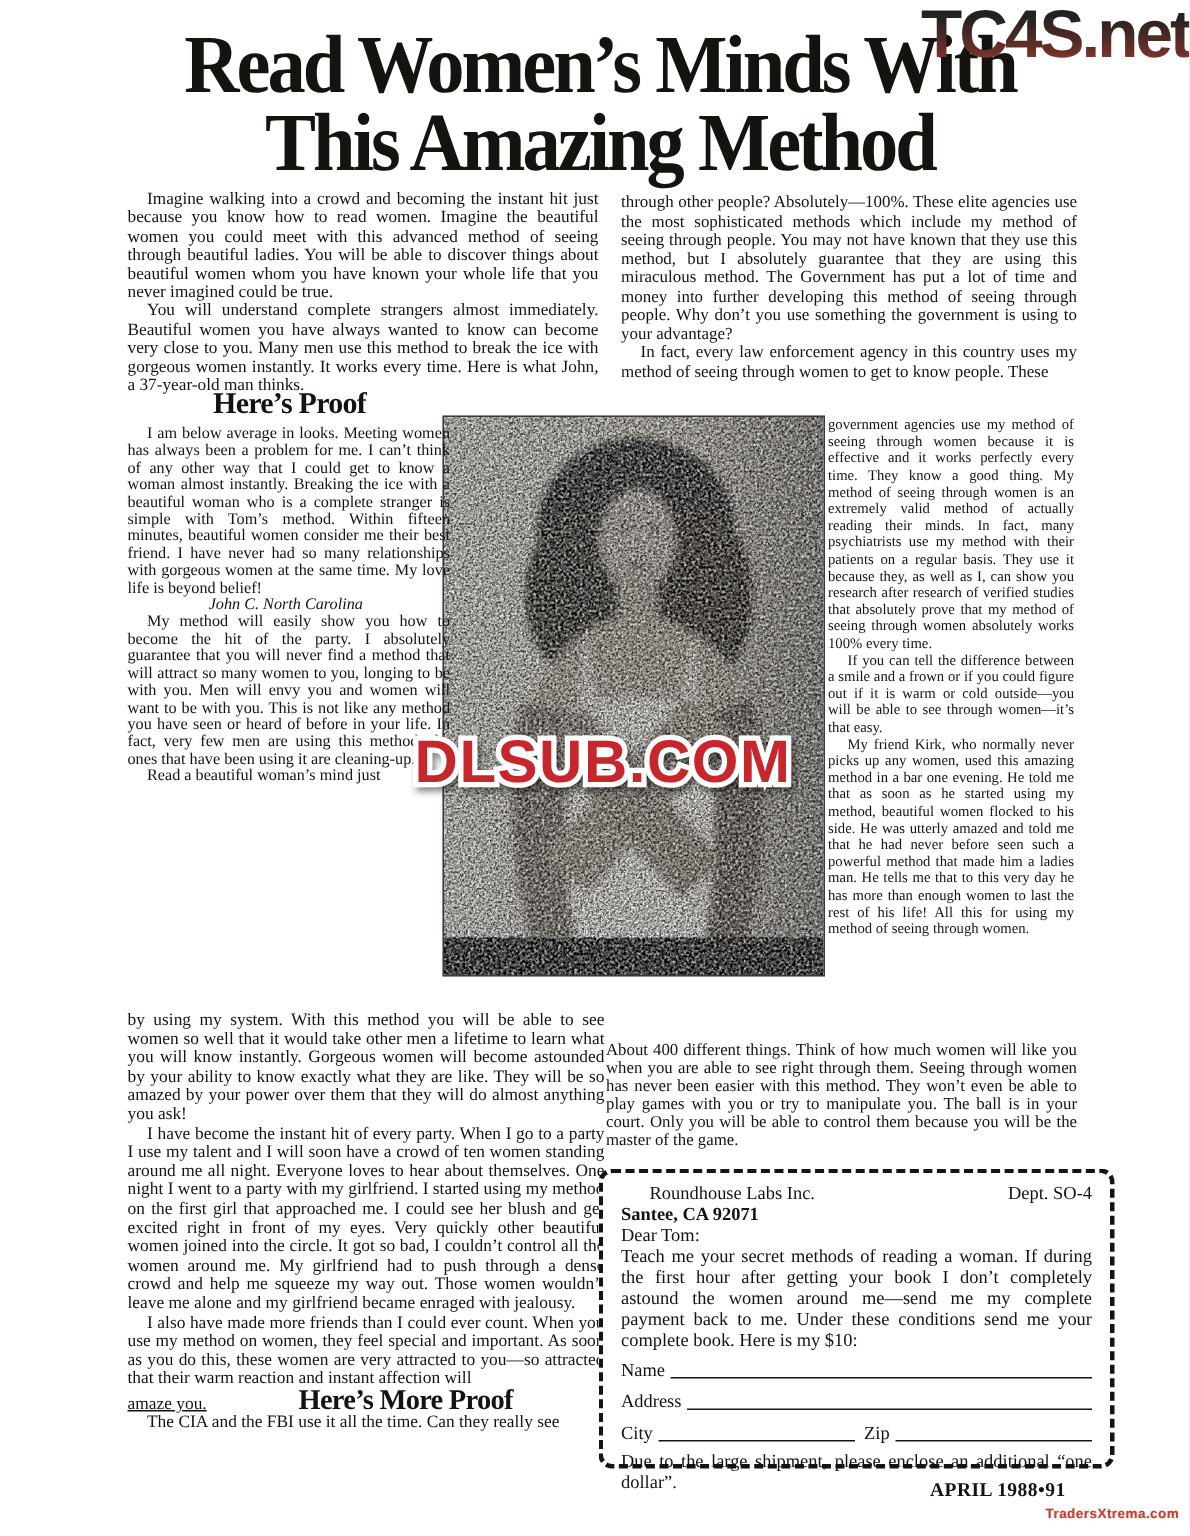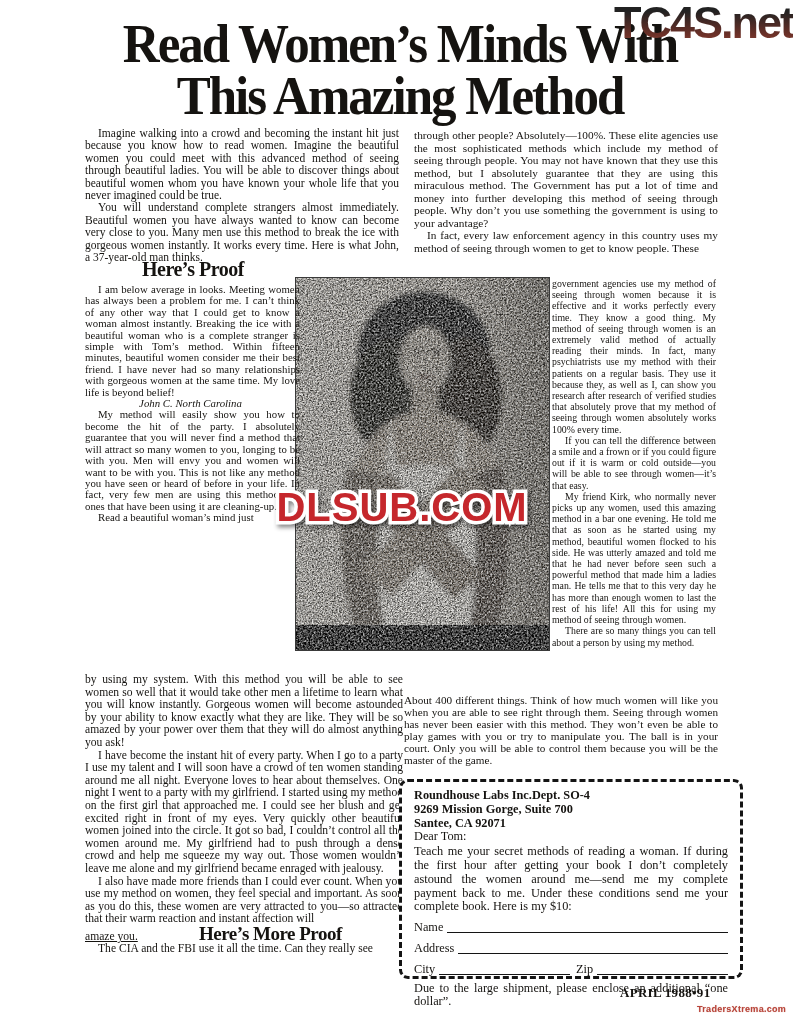--- a/index.html
+++ b/index.html
@@ -60,21 +60,21 @@
     border:1px solid #3a3a3a;z-index:1;background:#cfcbc4;
   }
   .photo svg{display:block;width:100%;height:100%;}
   
   .coupon{
     position:absolute;top:779px;left:399px;width:344px;height:200px;z-index:3;
     border:3px dashed #141414;border-radius:9px;background:#fff;
     padding:7px 12px 6px 12px;box-sizing:border-box;
     font-size:12.3px;line-height:13.8px;
   }
-  .coupon .hrow{display:flex;justify-content:flex-start;font-weight:bold;}
+  .coupon .hrow{display:flex;justify-content:space-between;font-weight:normal;margin-left:19px;}
   .coupon .addr{font-weight:bold;}
   .coupon .body{text-align:justify;margin-top:1px;}
   .frow{display:flex;align-items:flex-start;margin-top:7px;}
   .fline{border-bottom:1.5px solid #141414;height:11px;margin-left:4px;}
   .grow1{flex:1;}
   .ziplabel{margin-left:6px;}
   .coupon .note{text-align:justify;margin-top:5px;}
   
   .footer-issue{
     position:absolute;top:985px;left:620px;z-index:2;
@@ -167,21 +167,20 @@
 
   <div class="tx right-top">
     <p>through other people? Absolutely—100%. These elite agencies use the most sophisticated methods which include my method of seeing through people. You may not have known that they use this method, but I absolutely guarantee that they are using this miraculous method. The Government has put a lot of time and money into further developing this method of seeing through people. Why don’t you use something the government is using to your advantage?</p>
     <p class="ind">In fact, every law enforcement agency in this country uses my method of seeing through women to get to know people. These</p>
   </div>
 
   <div class="tx col-right">
     <p>government agencies use my method of seeing through women because it is effective and it works perfectly every time. They know a good thing. My method of seeing through women is an extremely valid method of actually reading their minds. In fact, many psychiatrists use my method with their patients on a regular basis. They use it because they, as well as I, can show you research after research of verified studies that absolutely prove that my method of seeing through women absolutely works 100% every time.</p>
     <p class="ind">If you can tell the difference between a smile and a frown or if you could figure out if it is warm or cold outside—you will be able to see through women—it’s that easy.</p>
     <p class="ind">My friend Kirk, who normally never picks up any women, used this amazing method in a bar one evening. He told me that as soon as he started using my method, beautiful women flocked to his side. He was utterly amazed and told me that he had never before seen such a powerful method that made him a ladies man. He tells me that to this very day he has more than enough women to last the rest of his life! All this for using my method of seeing through women.</p>
-    <p class="ind">There are so many things you can tell about a person by using my method.</p>
   </div>
 
   <div class="tx left-wide">
     <p>by using my system. With this method you will be able to see women so well that it would take other men a lifetime to learn what you will know instantly. Gorgeous women will become astounded by your ability to know exactly what they are like. They will be so amazed by your power over them that they will do almost anything you ask!</p>
     <p class="ind">I have become the instant hit of every party. When I go to a party I use my talent and I will soon have a crowd of ten women standing around me all night. Everyone loves to hear about themselves. One night I went to a party with my girlfriend. I started using my method on the first girl that approached me. I could see her blush and get excited right in front of my eyes. Very quickly other beautiful women joined into the circle. It got so bad, I couldn’t control all the women around me. My girlfriend had to push through a dense crowd and help me squeeze my way out. Those women wouldn’t leave me alone and my girlfriend became enraged with jealousy.</p>
     <p class="ind">I also have made more friends than I could ever count. When you use my method on women, they feel special and important. As soon as you do this, these women are very attracted to you—so attracted that their warm reaction and instant affection will</p>
     <div class="more-proof-row">
       <span class="tail">amaze you.</span>
       <span class="h-more">Here’s More Proof</span>
     </div>
@@ -190,21 +189,20 @@
 
   <div class="tx right-wide">
     <p>About 400 different things. Think of how much women will like you when you are able to see right through them. Seeing through women has never been easier with this method. They won’t even be able to play games with you or try to manipulate you. The ball is in your court. Only you will be able to control them because you will be the master of the game.</p>
   </div>
 
   <div class="coupon">
     <div class="hrow">
       <span>Roundhouse Labs Inc.</span>
       <span>Dept. SO-4</span>
     </div>
-    <div class="addr">9269 Mission Gorge, Suite 700</div>
     <div class="addr">Santee, CA 92071</div>
     <div>Dear Tom:</div>
     <div class="body first">Teach me your secret methods of reading a woman. If during the first hour after getting your book I don’t completely astound the women around me—send me my complete payment back to me. Under these conditions send me your complete book. Here is my $10:</div>
     <div class="frow">
       <span>Name</span>
       <span class="fline grow1"></span>
     </div>
     <div class="frow">
       <span>Address</span>
       <span class="fline grow1"></span>

